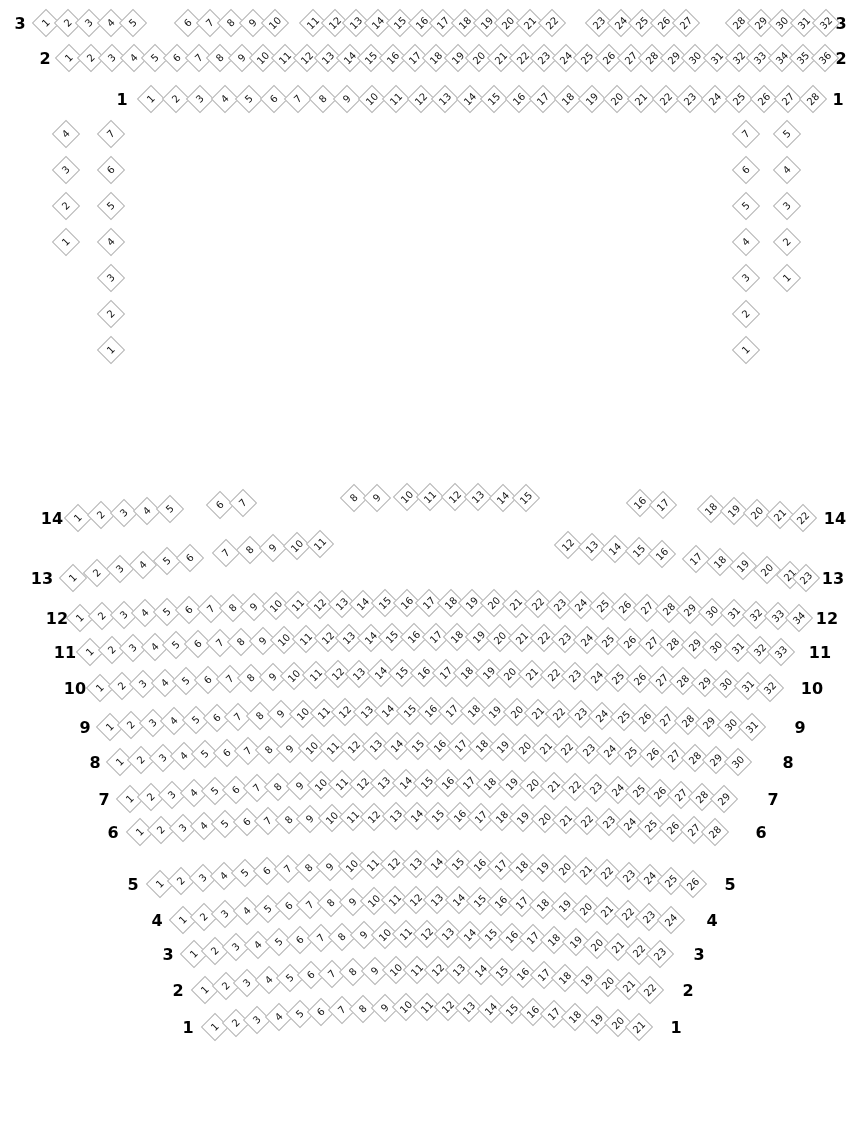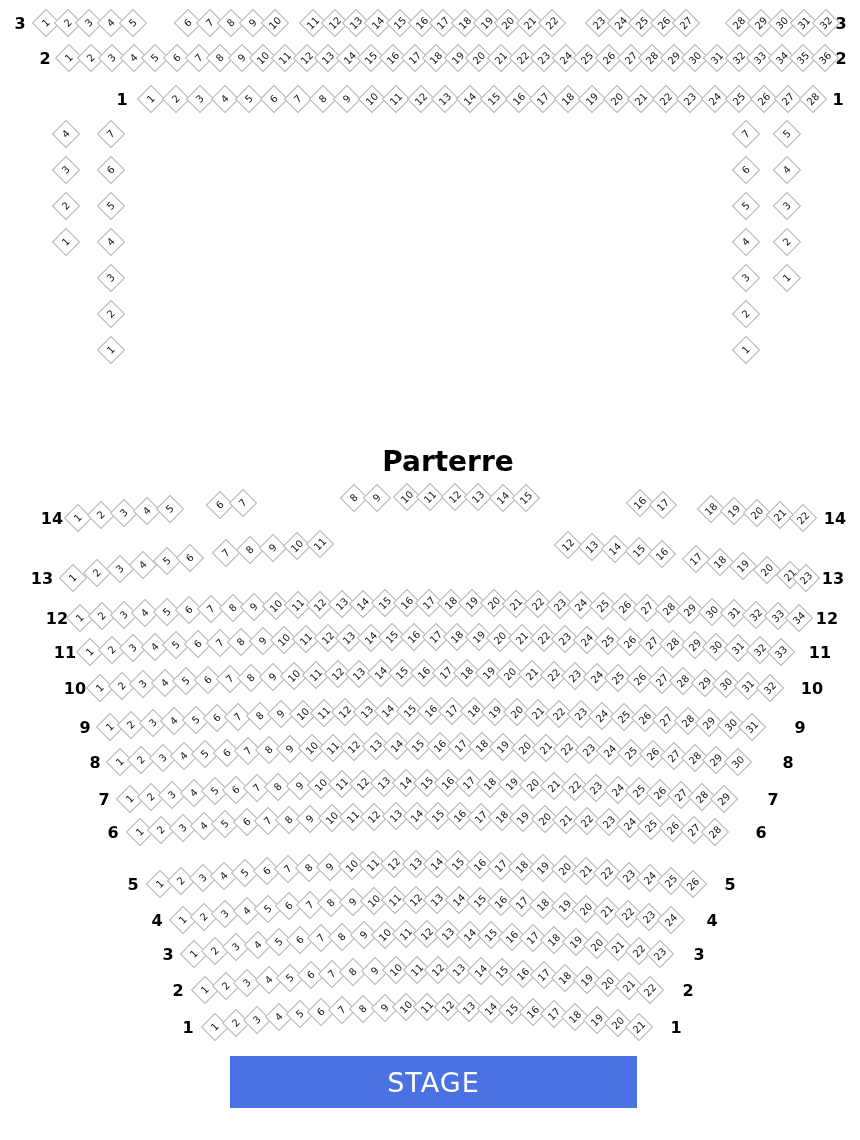--- a/index.html
+++ b/index.html
@@ -11,21 +11,20 @@
   .seat span{display:block;transform:rotate(-90deg);font-size:10px;line-height:10px;color:#141414;
              font-family:"DejaVu Sans", sans-serif;}
   .row-label{position:absolute;transform:translate(-50%,-50%);font-weight:bold;font-size:16px;color:#000;white-space:nowrap;}
   #stage{position:absolute;display:flex;align-items:center;justify-content:center;
          font-size:27px;letter-spacing:1px;}
 </style>
 </head>
 <body>
 
 <div id="chart">
-  <div class="title" style="left:448px;top:461px;">Parterre</div>
   <div id="seats-layer">
       <div class="row-label" style="left: 20px; top: 23px; color: rgb(0, 0, 0);">3</div>
       <div class="row-label" style="left: 841px; top: 23px; color: rgb(0, 0, 0);">3</div>
       <div class="seat" style="left: 36px; top: 13px; background: rgb(255, 255, 255); border-color: rgb(180, 180, 180);">
         <span style="color: rgb(20, 20, 20);">1</span>
       </div>
       <div class="seat" style="left: 57.7px; top: 13px; background: rgb(255, 255, 255); border-color: rgb(180, 180, 180);">
         <span style="color: rgb(20, 20, 20);">2</span>
       </div>
       <div class="seat" style="left: 79.4px; top: 13px; background: rgb(255, 255, 255); border-color: rgb(180, 180, 180);">
@@ -1536,14 +1535,13 @@
       <div class="seat" style="left: 586.6px; top: 1009.8px; background: rgb(255, 255, 255); border-color: rgb(180, 180, 180);">
         <span style="color: rgb(20, 20, 20);">19</span>
       </div>
       <div class="seat" style="left: 607.8px; top: 1013.2px; background: rgb(255, 255, 255); border-color: rgb(180, 180, 180);">
         <span style="color: rgb(20, 20, 20);">20</span>
       </div>
       <div class="seat" style="left: 629px; top: 1017px; background: rgb(255, 255, 255); border-color: rgb(180, 180, 180);">
         <span style="color: rgb(20, 20, 20);">21</span>
       </div>
     </div>
-  <div id="stage" style="left: 230px; top: 1056px; width: 407px; height: 52px; background: rgb(74, 114, 226); color: rgb(255, 255, 255);">STAGE</div>
 </div>
 
 </body></html>

